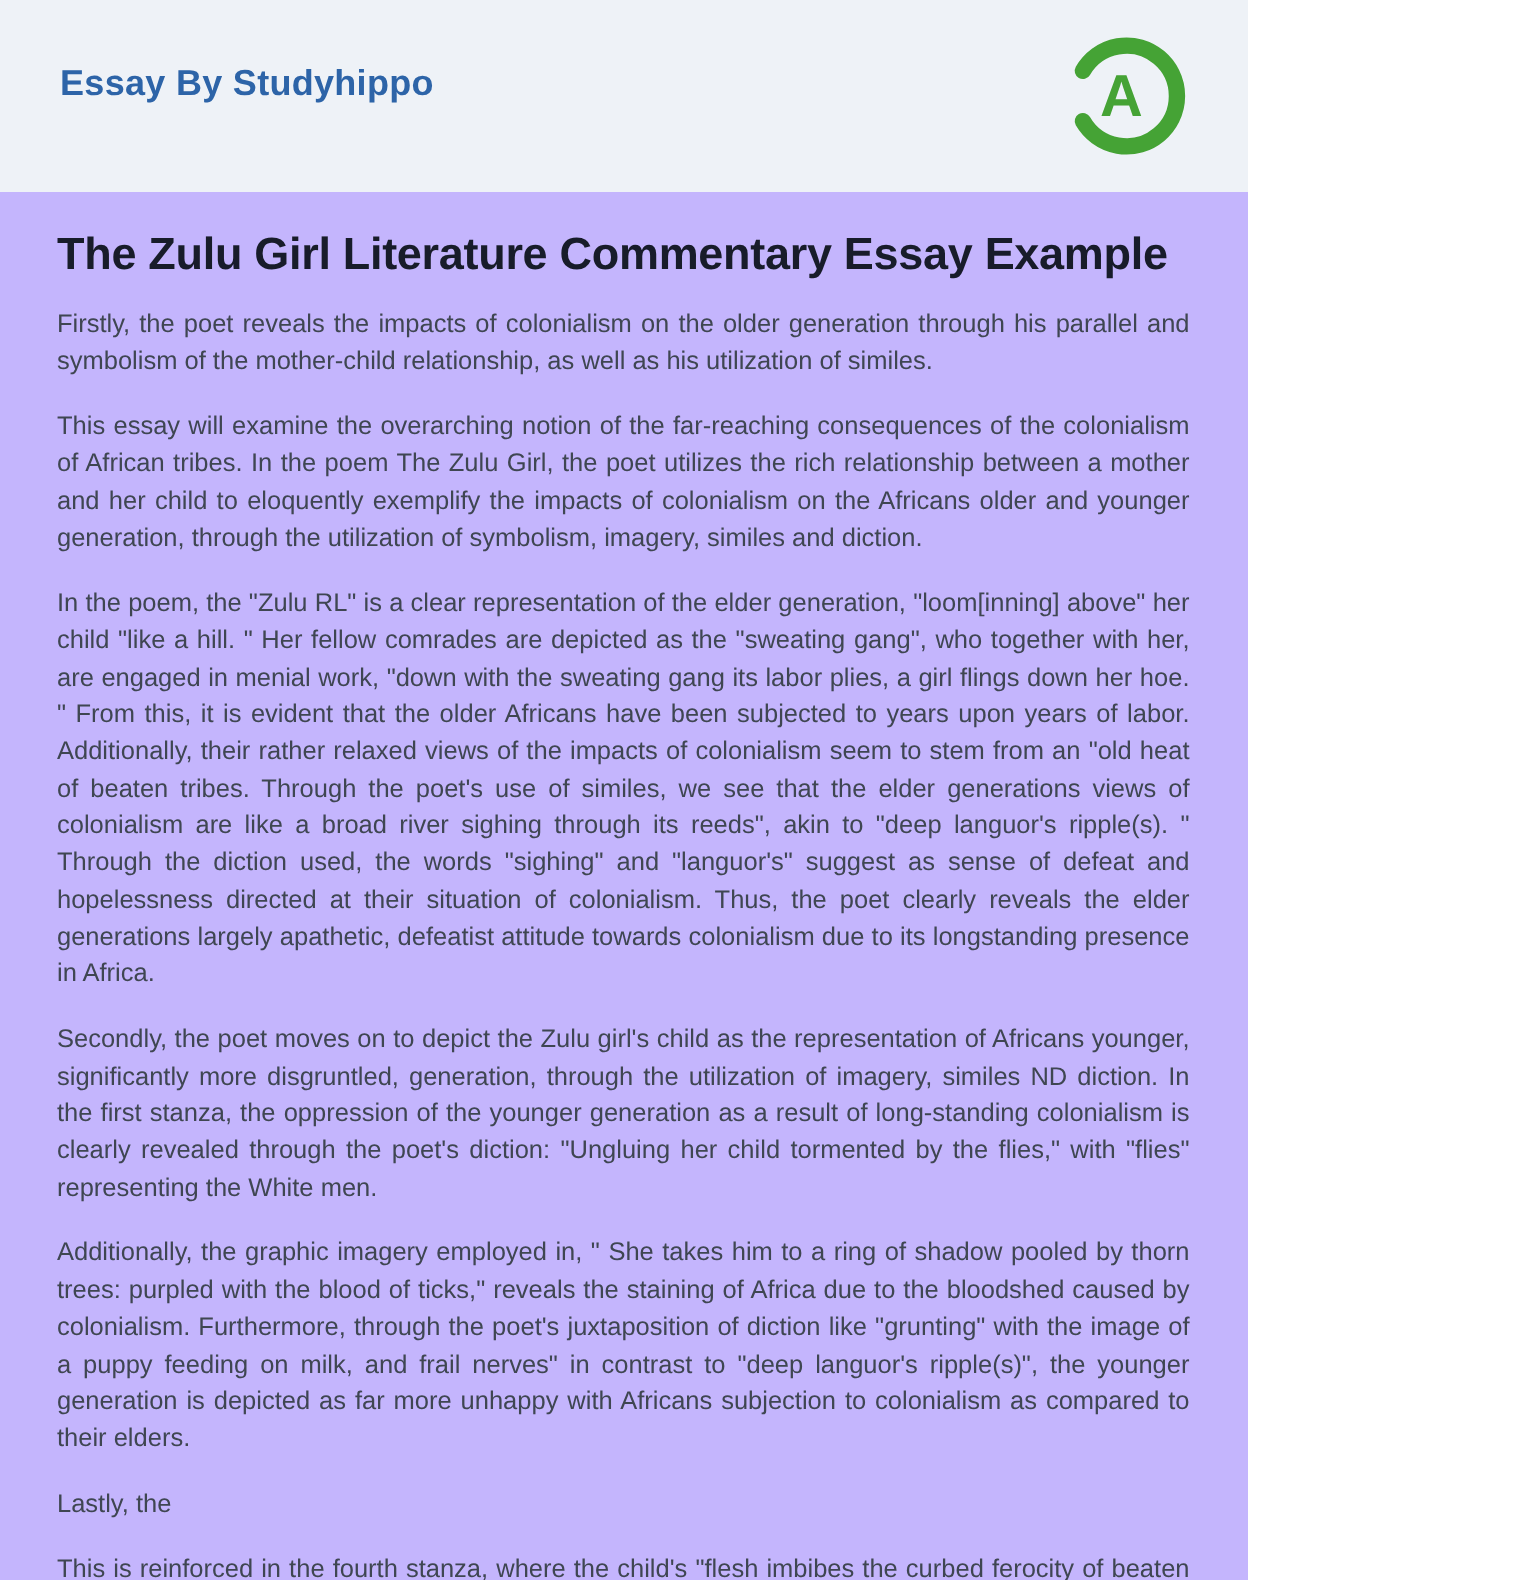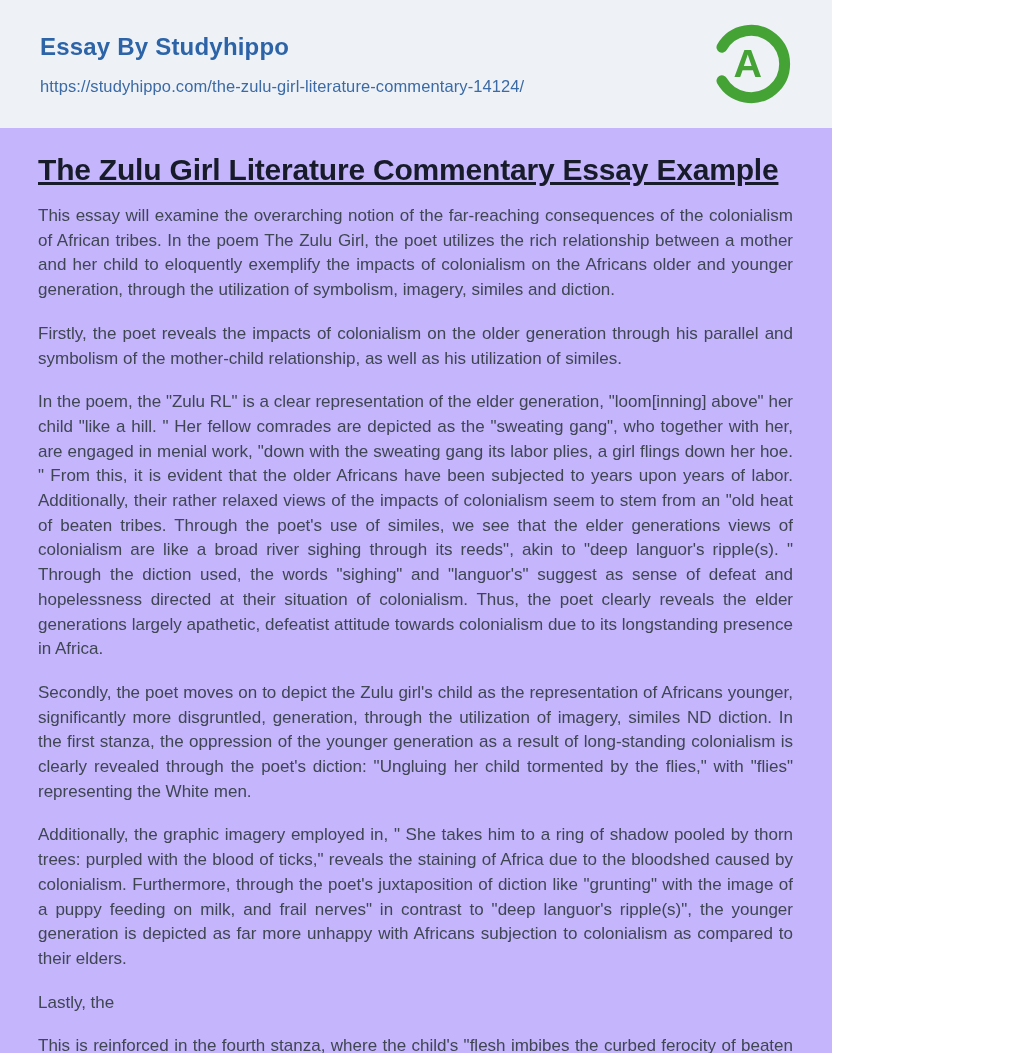--- a/index.html
+++ b/index.html
@@ -44,52 +44,50 @@
     padding: 23px 39px 40px 38px;
     box-sizing: border-box;
   }
   .essay-title {
     font-size: 30px;
     line-height: 37px;
     font-weight: 700;
     color: #181c2a;
     letter-spacing: -0.2px;
     margin: 0 0 16px 0;
-    text-decoration: underline;
   }
   .content p {
     font-size: 17px;
     line-height: 24.7px;
     color: #3f4652;
     text-align: justify;
     margin: 0 0 19px 0;
   }
 </style>
 </head>
 <body>
 
 <div class="page">
 
   <div class="header">
     <div class="header-left">
       <h2 class="site-title">Essay By Studyhippo</h2>
-      <a class="site-url" href="#">https://studyhippo.com/the-zulu-girl-literature-commentary-14124/</a>
     </div>
     <div class="logo">
       <svg viewBox="0 0 100 100" width="84" height="92" aria-hidden="true">
         <path d="M 15.4 70 A 40 40 0 1 0 15.4 30" fill="none" stroke="#45a335" stroke-width="13" stroke-linecap="round"></path>
         <text x="46" y="66" text-anchor="middle" font-family="Liberation Sans, sans-serif" font-size="47" font-weight="700" fill="#45a335">A</text>
       </svg>
     </div>
   </div>
 
   <div class="content">
     <h1 class="essay-title">The Zulu Girl Literature Commentary Essay Example</h1>
+    <p>Firstly, the poet reveals the impacts of colonialism on the older generation through his parallel and symbolism of the mother-child relationship, as well as his utilization of similes.</p>
     <p>This essay will examine the overarching notion of the far-reaching consequences of the colonialism of African tribes. In the poem The Zulu Girl, the poet utilizes the rich relationship between a mother and her child to eloquently exemplify the impacts of colonialism on the Africans older and younger generation, through the utilization of symbolism, imagery, similes and diction.</p>
-    <p>Firstly, the poet reveals the impacts of colonialism on the older generation through his parallel and symbolism of the mother-child relationship, as well as his utilization of similes.</p>
     <p>In the poem, the "Zulu RL" is a clear representation of the elder generation, "loom[inning] above" her child "like a hill. " Her fellow comrades are depicted as the "sweating gang", who together with her, are engaged in menial work, "down with the sweating gang its labor plies, a girl flings down her hoe. " From this, it is evident that the older Africans have been subjected to years upon years of labor. Additionally, their rather relaxed views of the impacts of colonialism seem to stem from an "old heat of beaten tribes. Through the poet's use of similes, we see that the elder generations views of colonialism are like a broad river sighing through its reeds", akin to "deep languor's ripple(s). " Through the diction used, the words "sighing" and "languor's" suggest as sense of defeat and hopelessness directed at their situation of colonialism. Thus, the poet clearly reveals the elder generations largely apathetic, defeatist attitude towards colonialism due to its longstanding presence in Africa.</p>
     <p>Secondly, the poet moves on to depict the Zulu girl's child as the representation of Africans younger, significantly more disgruntled, generation, through the utilization of imagery, similes ND diction. In the first stanza, the oppression of the younger generation as a result of long-standing colonialism is clearly revealed through the poet's diction: "Ungluing her child tormented by the flies," with "flies" representing the White men.</p>
     <p>Additionally, the graphic imagery employed in, " She takes him to a ring of shadow pooled by thorn trees: purpled with the blood of ticks," reveals the staining of Africa due to the bloodshed caused by colonialism. Furthermore, through the poet's juxtaposition of diction like "grunting" with the image of a puppy feeding on milk, and frail nerves" in contrast to "deep languor's ripple(s)", the younger generation is depicted as far more unhappy with Africans subjection to colonialism as compared to their elders.</p>
     <p>Lastly, the</p>
     <p>This is reinforced in the fourth stanza, where the child's "flesh imbibes the curbed ferocity of beaten tribes, the sullen dignity of their defeat. " Therefore, the poet evidently portrays Africans younger generation as more emotionally involved with the notion of colonialism of their motherland.</p>
   </div>
 
 </div>
 
 </body></html>

